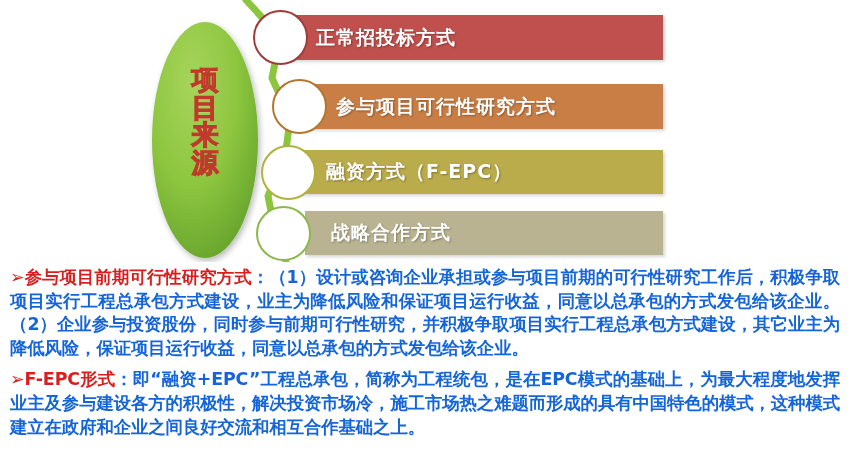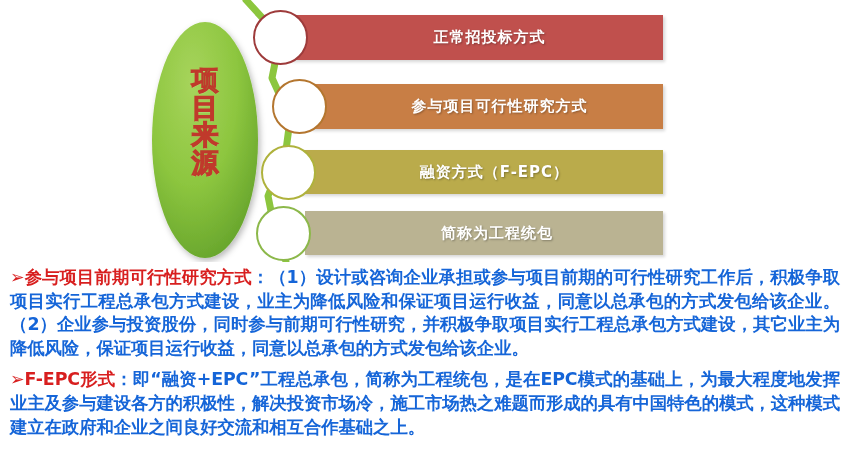--- a/index.html
+++ b/index.html
@@ -32,24 +32,23 @@
   }
   #diagram-svg {
     position: absolute;
     left: 0; top: 0;
   }
 
   .bar {
     position: absolute;
     display: flex;
     align-items: center;
-    justify-content: center;
     color: #ffffff;
     font-weight: bold;
-    font-size: 15px;
+    font-size: 19px;
     letter-spacing: 1px;
     text-shadow: 1px 1px 2px rgba(0,0,0,0.30);
     box-shadow: 2px 2px 3px rgba(0,0,0,0.16);
     box-sizing: border-box;
     padding-left: 26px;
   }
 
   .node-circle {
     position: absolute;
     border-radius: 50%;
@@ -145,21 +144,21 @@
     <div class="bar" style="left:290px; top:15px; width:373px; height:45px; background:#C0504D;">
       <span>正常招投标方式</span>
     </div>
     <div class="bar" style="left:310px; top:84px; width:353px; height:45px; background:#C87E45;">
       <span>参与项目可行性研究方式</span>
     </div>
     <div class="bar" style="left:300px; top:150px; width:363px; height:44px; background:#BAAB4B;">
       <span>融资方式（F-EPC）</span>
     </div>
     <div class="bar" style="left:305px; top:211px; width:358px; height:44px; background:#BAB392;">
-      <span>简称为工程统包</span>
+      <span>战略合作方式</span>
     </div>
 
     <div class="node-circle" style="left:253px; top:10px; width:55px; height:55px; border:2.5px solid #9E3B3B;"></div>
     <div class="node-circle" style="left:272px; top:79px; width:55px; height:55px; border:2.5px solid #B4762F;"></div>
     <div class="node-circle" style="left:261px; top:145px; width:55px; height:55px; border:2.5px solid #AFB23C;"></div>
     <div class="node-circle" style="left:256px; top:206px; width:55px; height:55px; border:2.5px solid #8CB84A;"></div>
 
   </div>
 
   <div id="body-text">

